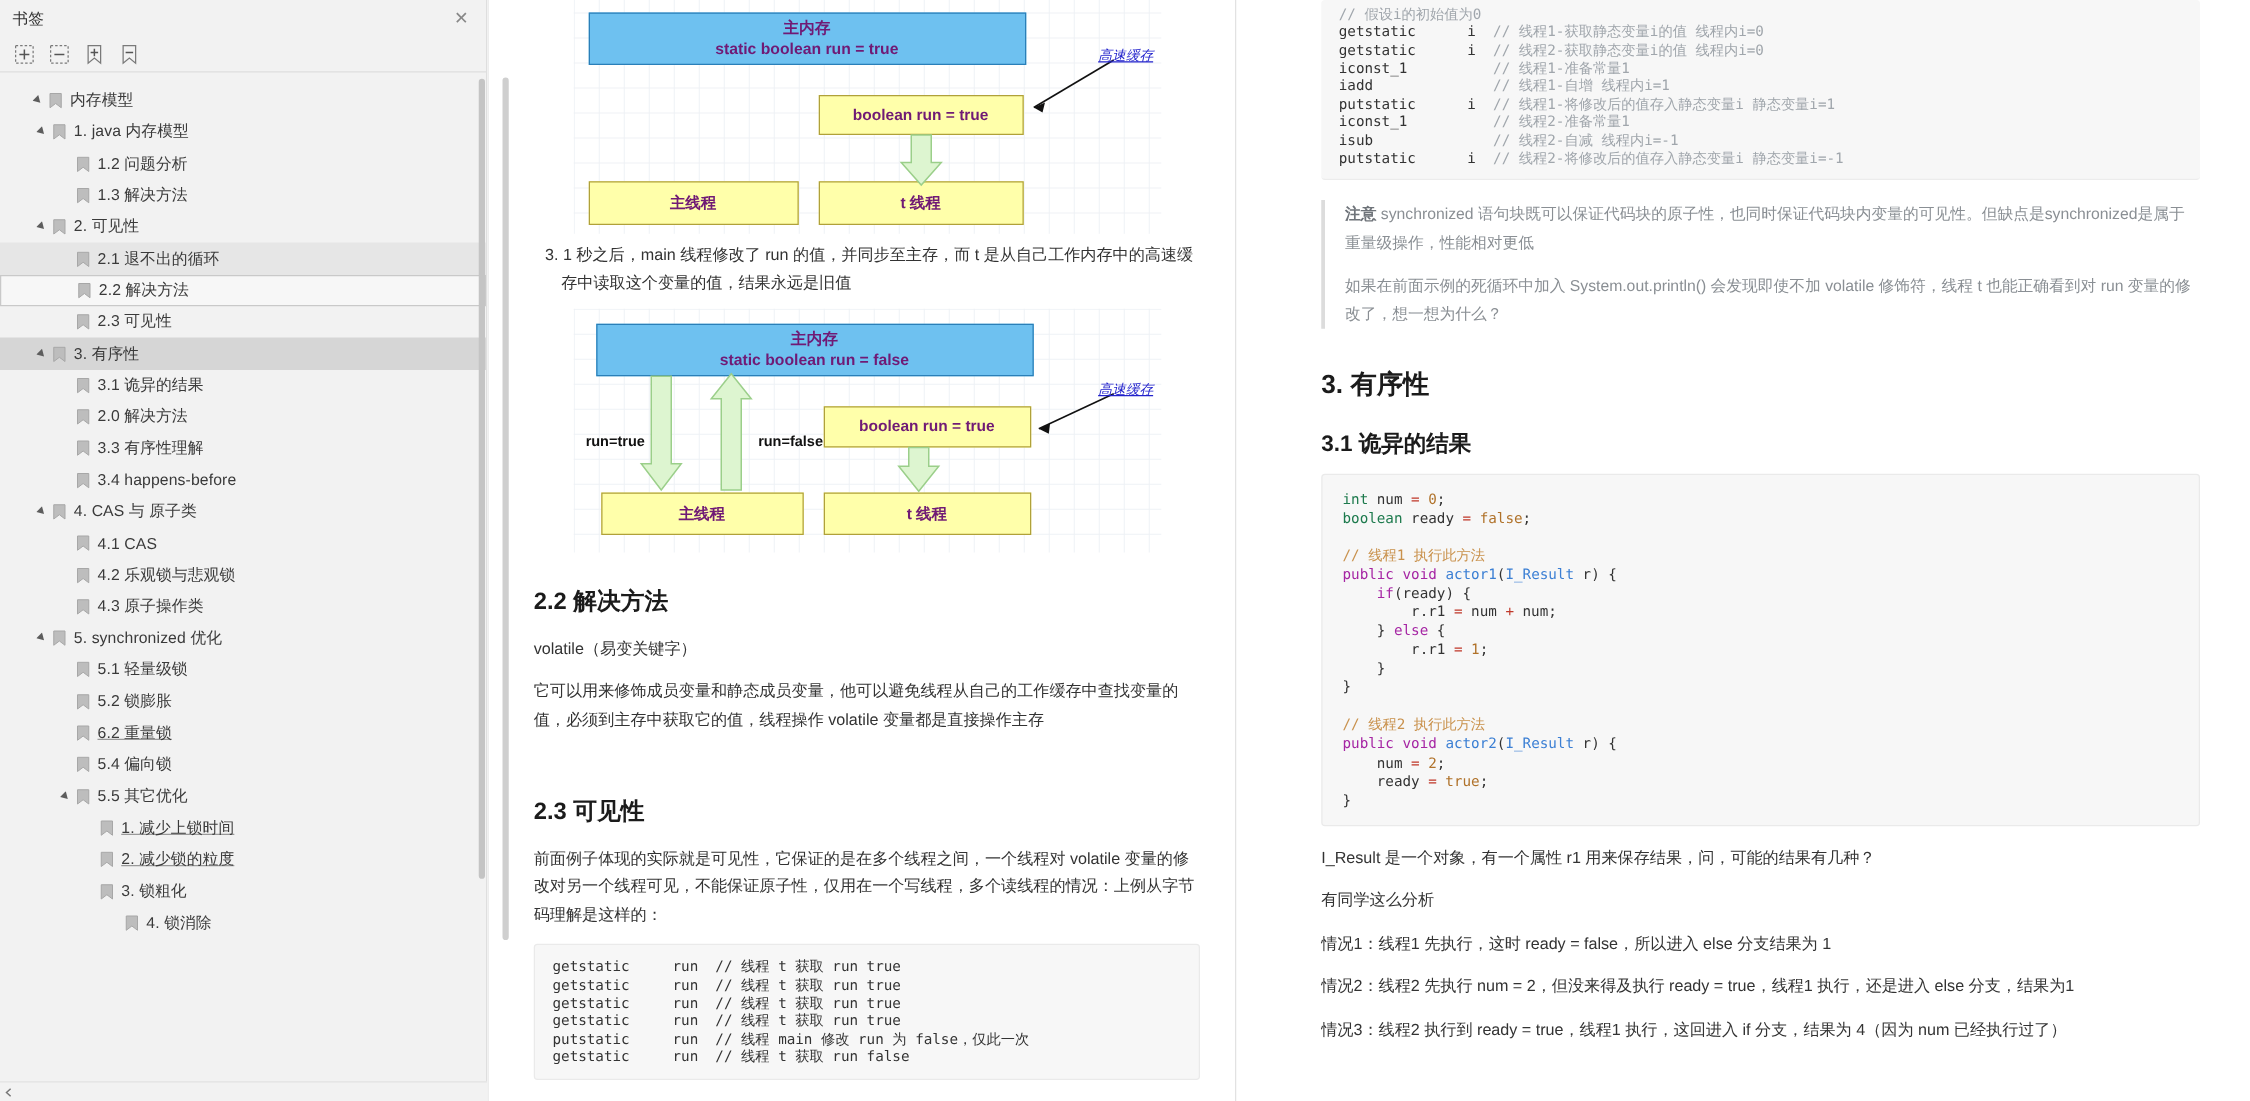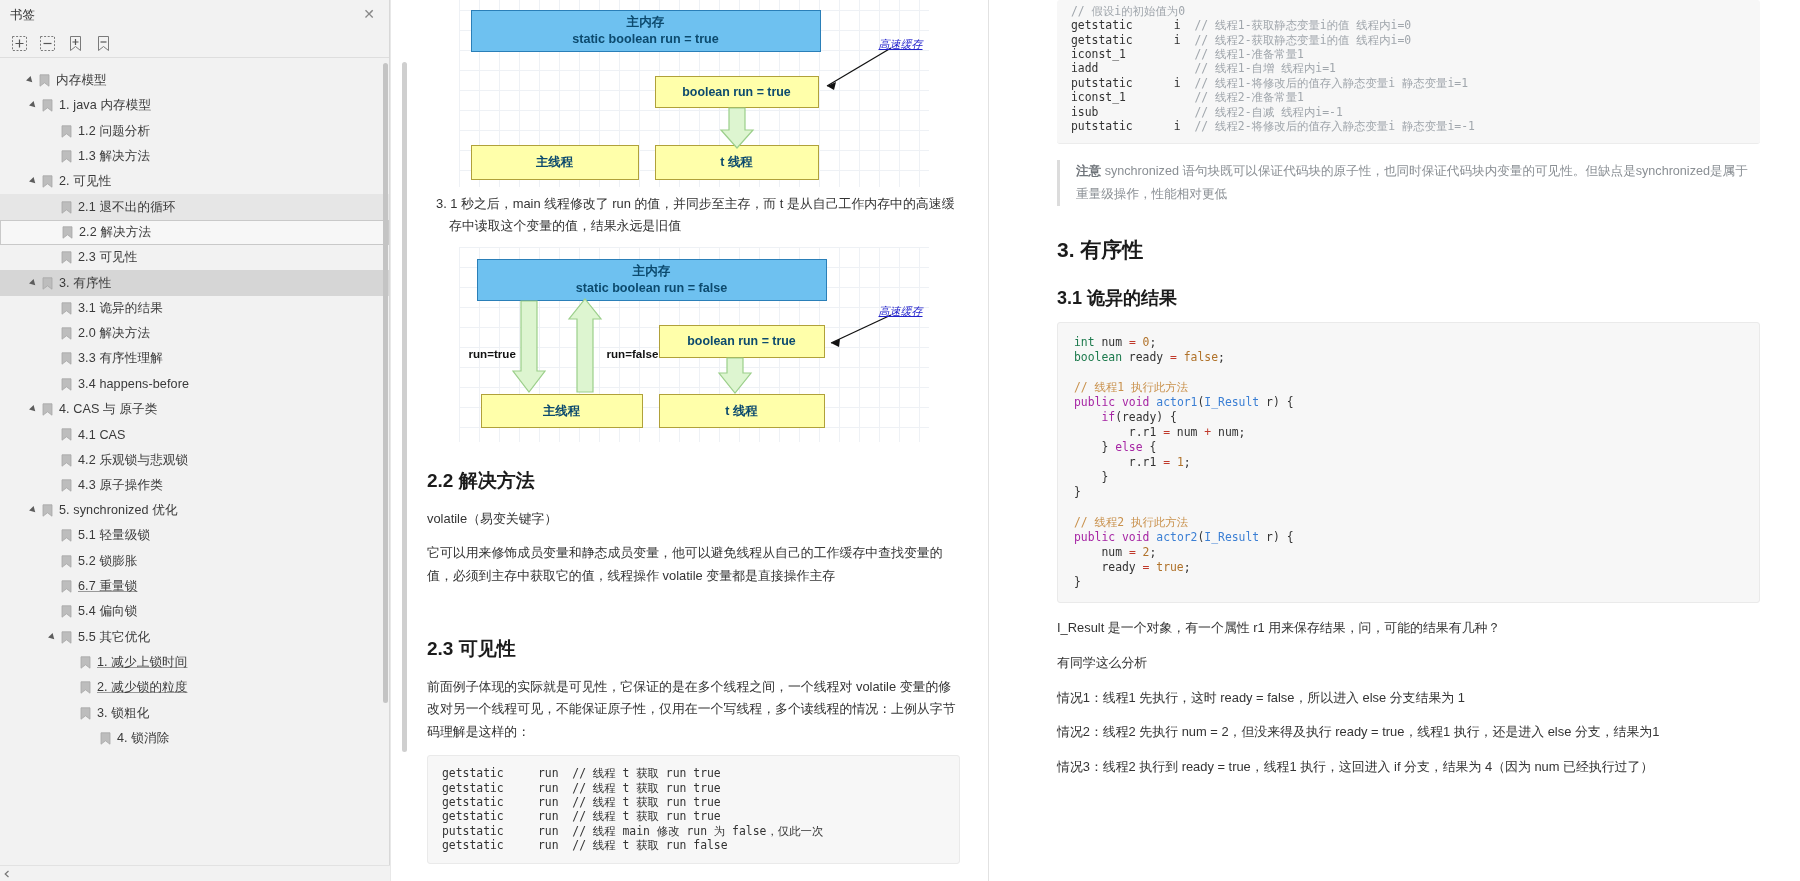--- a/index.html
+++ b/index.html
@@ -112,21 +112,21 @@
     background-image:
       linear-gradient(to right, #eef1f5 1px, transparent 1px),
       linear-gradient(to bottom, #eef1f5 1px, transparent 1px);
     background-size: 20px 20px;
     margin: 0 auto;
   }
   .dbox {
     position: absolute;
     border: 1.4px solid #b0a13a;
     background: #ffffaa;
-    color: #0c4a6e;
+    color: #701a75;
     font-weight: bold;
     font-size: 12.4px;
     display: flex; align-items: center; justify-content: center;
     text-align: center;
     line-height: 1.35;
   }
   .dbox.main-mem {
     background: #6ec1f0;
     border: 1.4px solid #2a7fb8;
     font-size: 12.6px;
@@ -433,21 +433,21 @@
           </span>
           <span class="tree-label">5.2 锁膨胀</span>
         </div>
         <div class="tree-row" style="padding-left: 46px;">
           <span class="caret"></span>
           <span class="bm-icon">
             <svg width="11" height="13" viewBox="0 0 11 13">
               <path d="M1 0.8h9v11.4l-4.5-3.4-4.5 3.4z" fill="#bdbdbd" stroke="#a7a7a7" stroke-width="0.8"></path>
             </svg>
           </span>
-          <span class="tree-label ul">6.7 重量锁</span>
+          <span class="tree-label ul">6.2 重量锁</span>
         </div>
         <div class="tree-row" style="padding-left: 46px;">
           <span class="caret"></span>
           <span class="bm-icon">
             <svg width="11" height="13" viewBox="0 0 11 13">
               <path d="M1 0.8h9v11.4l-4.5-3.4-4.5 3.4z" fill="#bdbdbd" stroke="#a7a7a7" stroke-width="0.8"></path>
             </svg>
           </span>
           <span class="tree-label">5.4 偏向锁</span>
         </div>
@@ -585,20 +585,21 @@
 getstatic      i  <span class="cmt2">// 线程2-获取静态变量i的值 线程内i=0</span>
 iconst_1          <span class="cmt2">// 线程1-准备常量1</span>
 iadd              <span class="cmt2">// 线程1-自增 线程内i=1</span>
 putstatic      i  <span class="cmt2">// 线程1-将修改后的值存入静态变量i 静态变量i=1</span>
 iconst_1          <span class="cmt2">// 线程2-准备常量1</span>
 isub              <span class="cmt2">// 线程2-自减 线程内i=-1</span>
 putstatic      i  <span class="cmt2">// 线程2-将修改后的值存入静态变量i 静态变量i=-1</span></pre>
 
         <blockquote class="note">
           <p><b>注意</b><span> synchronized 语句块既可以保证代码块的原子性，也同时保证代码块内变量的可见性。但缺点是synchronized是属于重量级操作，性能相对更低</span></p>
+          <p>如果在前面示例的死循环中加入 System.out.println() 会发现即使不加 volatile 修饰符，线程 t 也能正确看到对 run 变量的修改了，想一想为什么？</p>
         </blockquote>
 
         <h2 class="sec" style="font-size:21px;margin-top:30px;">3. 有序性</h2>
         <h3 class="sub" style="font-size:18px;">3.1 诡异的结果</h3>
 
         <pre class="code" id="code-java" style="padding:12px 16px;line-height:1.32;"><span class="ty">int</span> num <span class="op">=</span> <span class="nu">0</span>;
 <span class="ty">boolean</span> ready <span class="op">=</span> <span class="nu">false</span>;
 
 <span class="cmt">// 线程1 执行此方法</span>
 <span class="kw">public</span> <span class="kw">void</span> <span class="fn">actor1</span>(<span class="fn">I_Result</span> r) {

